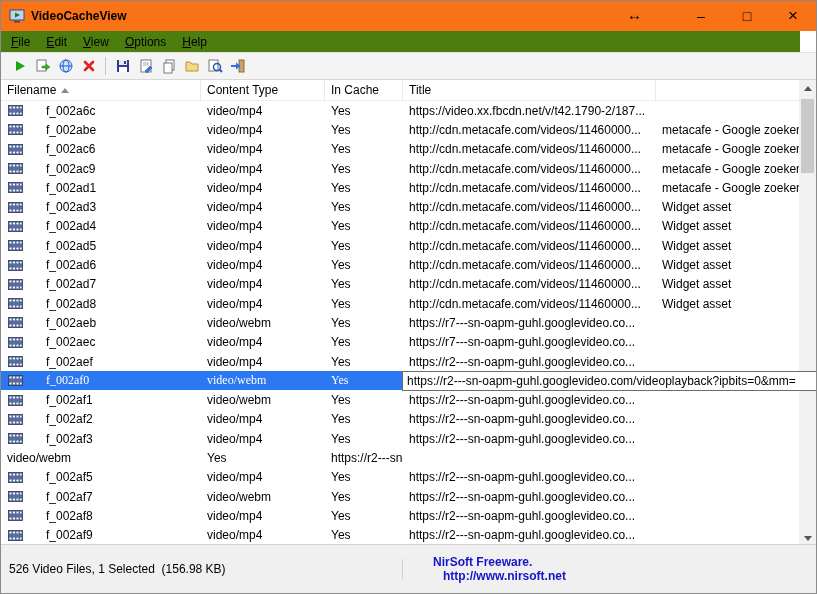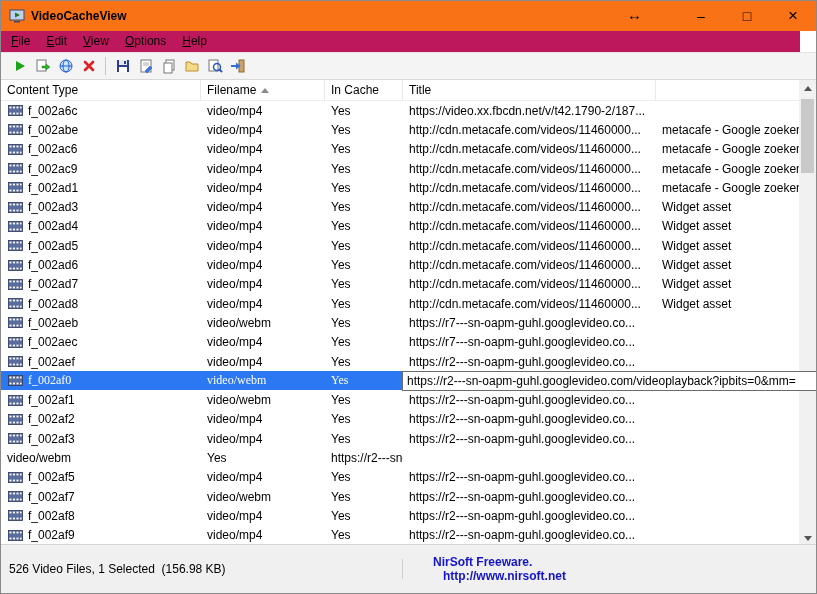--- a/index.html
+++ b/index.html
@@ -12,22 +12,22 @@
               display:flex; align-items:center; }
   .app-icon { margin:0 6px 0 8px; flex:0 0 auto; }
   .title-text { font-size:12px; font-weight:600; }
   .resize-cursor { position:absolute; left:626px; top:5px; font-size:15px; font-weight:bold; }
   .caption-buttons { margin-left:auto; display:flex; height:100%; }
   .caption-btn { width:46px; height:100%; display:flex; align-items:center;
                  justify-content:center; font-size:14px; cursor:default; }
   .caption-btn.close { font-size:17px; }
 
   
-  .menubar { position:absolute; top:30px; left:0; right:16px; height:21px; background:#be185d;
-             display:flex; padding-left:2px; }
+  .menubar { position:absolute; top:30px; left:0; right:16px; height:21px; background:#4d7c0f;
+             display:flex; align-items:center; padding-left:2px; }
   .menu-item { padding:3px 8px; }
 
   
   .toolbar { position:absolute; top:51px; left:0; right:0; height:28px; background:#f4f4f4;
              border-top:1px solid #e2e2e2; border-bottom:1px solid #d8d8d8;
              display:flex; align-items:center; padding-left:7px; }
   .tb-btn { width:23px; height:22px; display:flex; align-items:center; justify-content:center; }
   .tb-sep { width:1px; height:18px; background:#c6c6c6; margin:0 5px; }
 
   
@@ -35,21 +35,21 @@
   .grid-cols { display:grid; grid-template-columns:200px 124px 78px 253px 145px; }
   .header-row { height:21px; border-bottom:1px solid #ececec; }
   .hcell { display:flex; align-items:center; padding:0 6px; border-right:1px solid #e9e9e9;
            white-space:nowrap; overflow:hidden; background:#fff; }
   .sort-tri { width:0; height:0; margin-left:5px; border-left:4px solid transparent;
               border-right:4px solid transparent; border-bottom:5px solid #8a8a8a; }
   .tbody { height:446px; overflow:hidden; }
   .row { height:19.3px; align-items:center; }
   .cell { padding:0 6px; white-space:nowrap; overflow:hidden; height:100%;
           display:flex; align-items:center; }
-  .fname { padding-left:7px; gap:5px; }
+  .fname { padding-left:7px; gap:23px; }
   .row.selected { background:#2b78f2; color:#ffffff;font-family:Liberation Serif, serif; }
 
   
   .tooltip { position:absolute; left:401px; top:370px; height:20px; width:440px;
              background:#fff; border:1px solid #6b6b6b; padding:1px 4px;
              white-space:nowrap; overflow:hidden; line-height:16px; z-index:6; }
 
   
   .vscroll { position:absolute; top:79px; right:0; width:17px; height:467px; background:#f1f1f1; }
   .hscroll { position:absolute; left:0; bottom:31px; width:800px; height:17px; background:#f1f1f1; }
@@ -164,25 +164,25 @@
       <svg width="16" height="16">
         <rect x="9" y="2" width="5" height="12" fill="#c9a36a" stroke="#8a6a33"></rect>
         <path d="M1 7 h5 V4.5 L10.5 8 6 11.5 V9 H1 Z" fill="#2f6fe0"></path>
       </svg>
     </div>
   </div>
 
   <div class="list">
     <div class="header-row grid-cols">
         <div class="hcell">
-          <span>Content Type</span>
-        </div>
-        <div class="hcell">
           <span>Filename</span>
           <span class="sort-tri"></span>
+        </div>
+        <div class="hcell">
+          <span>Content Type</span>
         </div>
         <div class="hcell">
           <span>In Cache</span>
         </div>
         <div class="hcell">
           <span>Title</span>
         </div>
       </div>
     <div class="tbody">
         <div class="row grid-cols">

